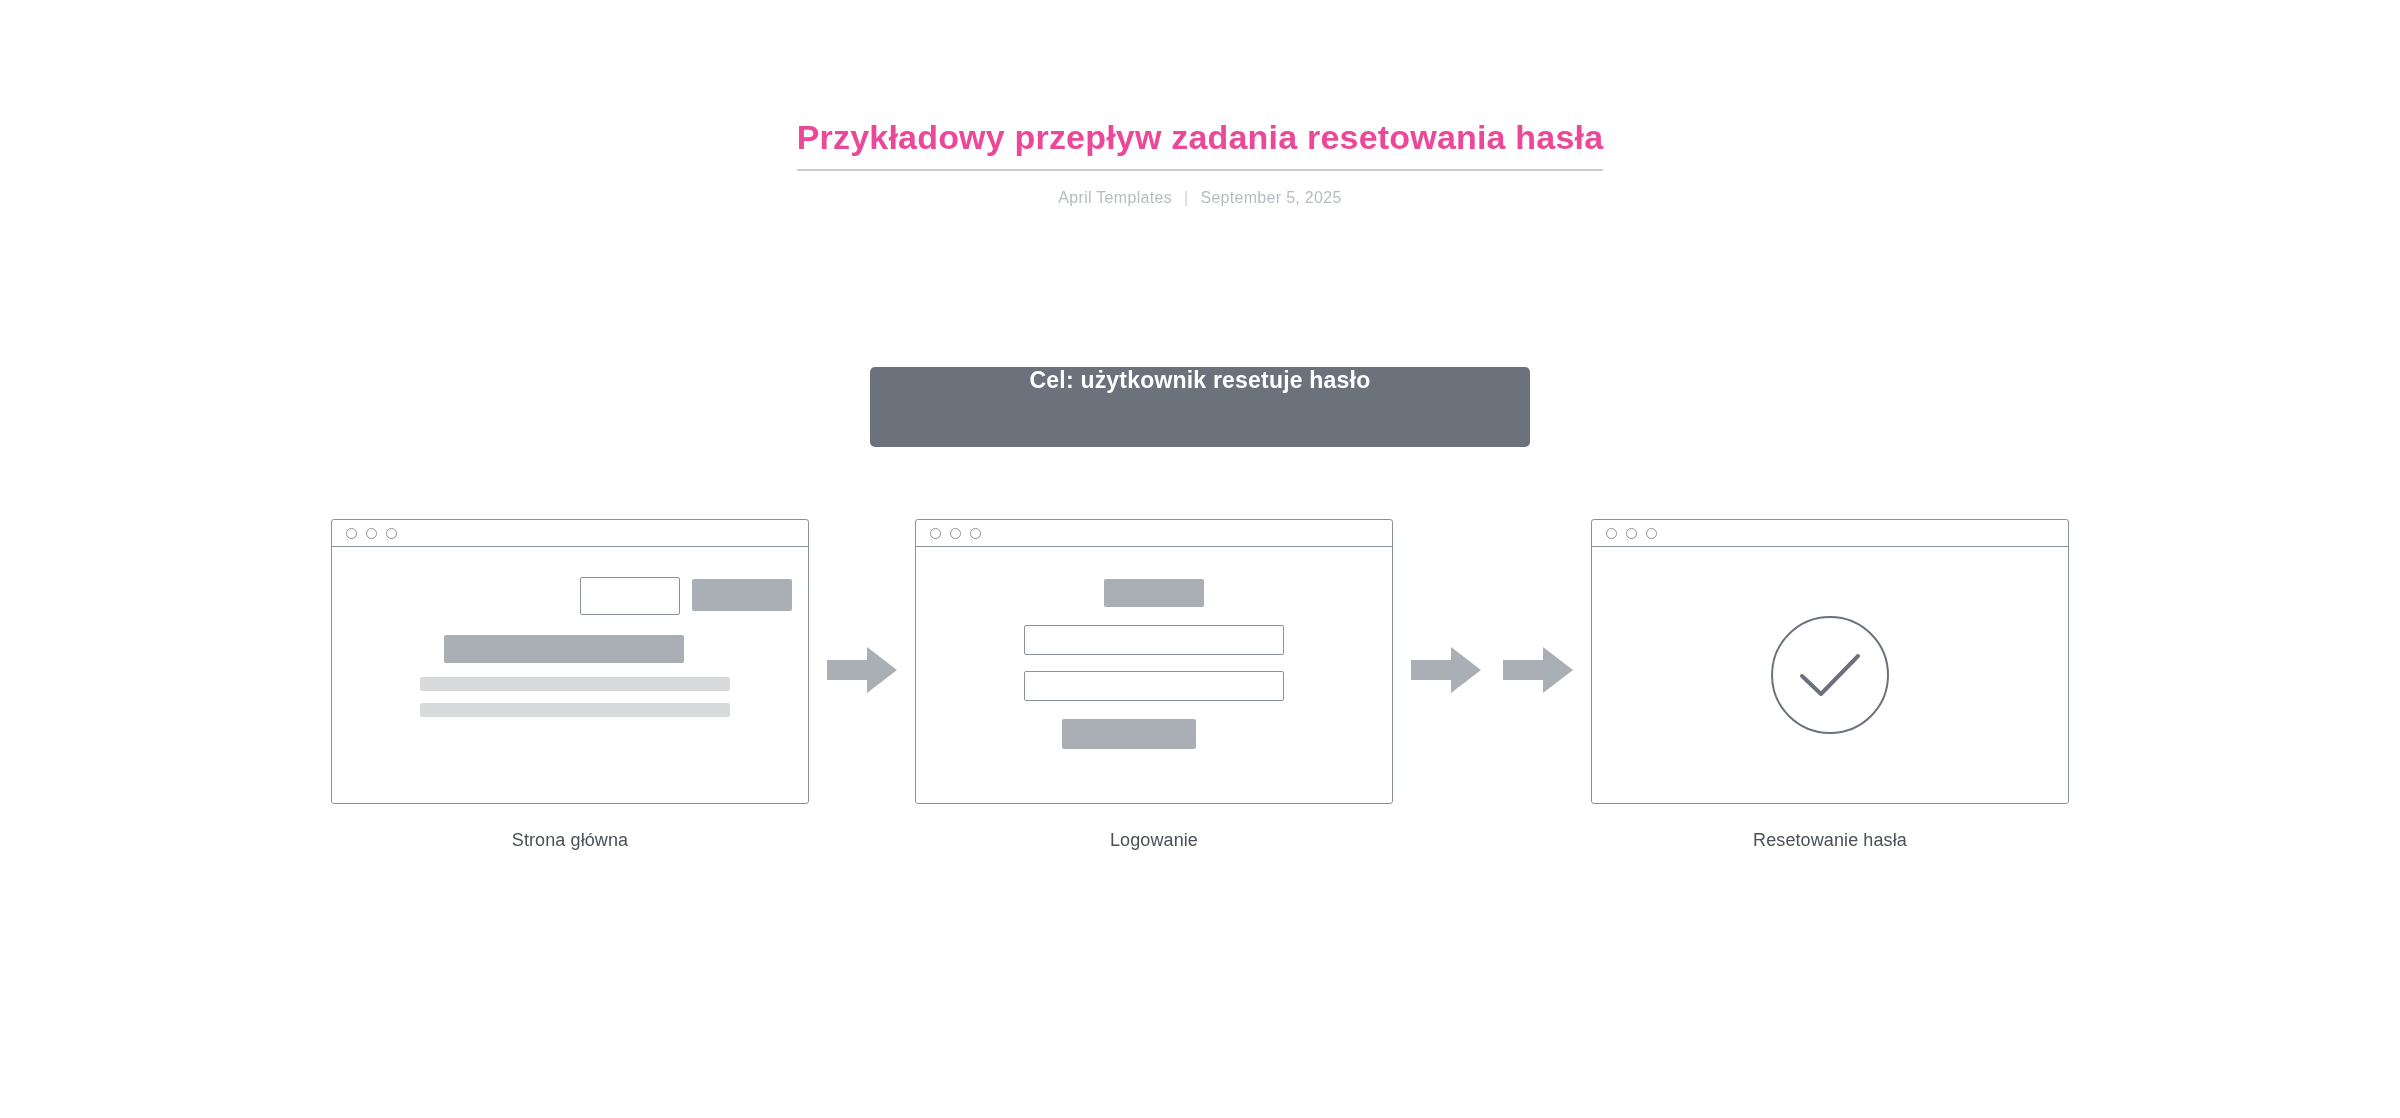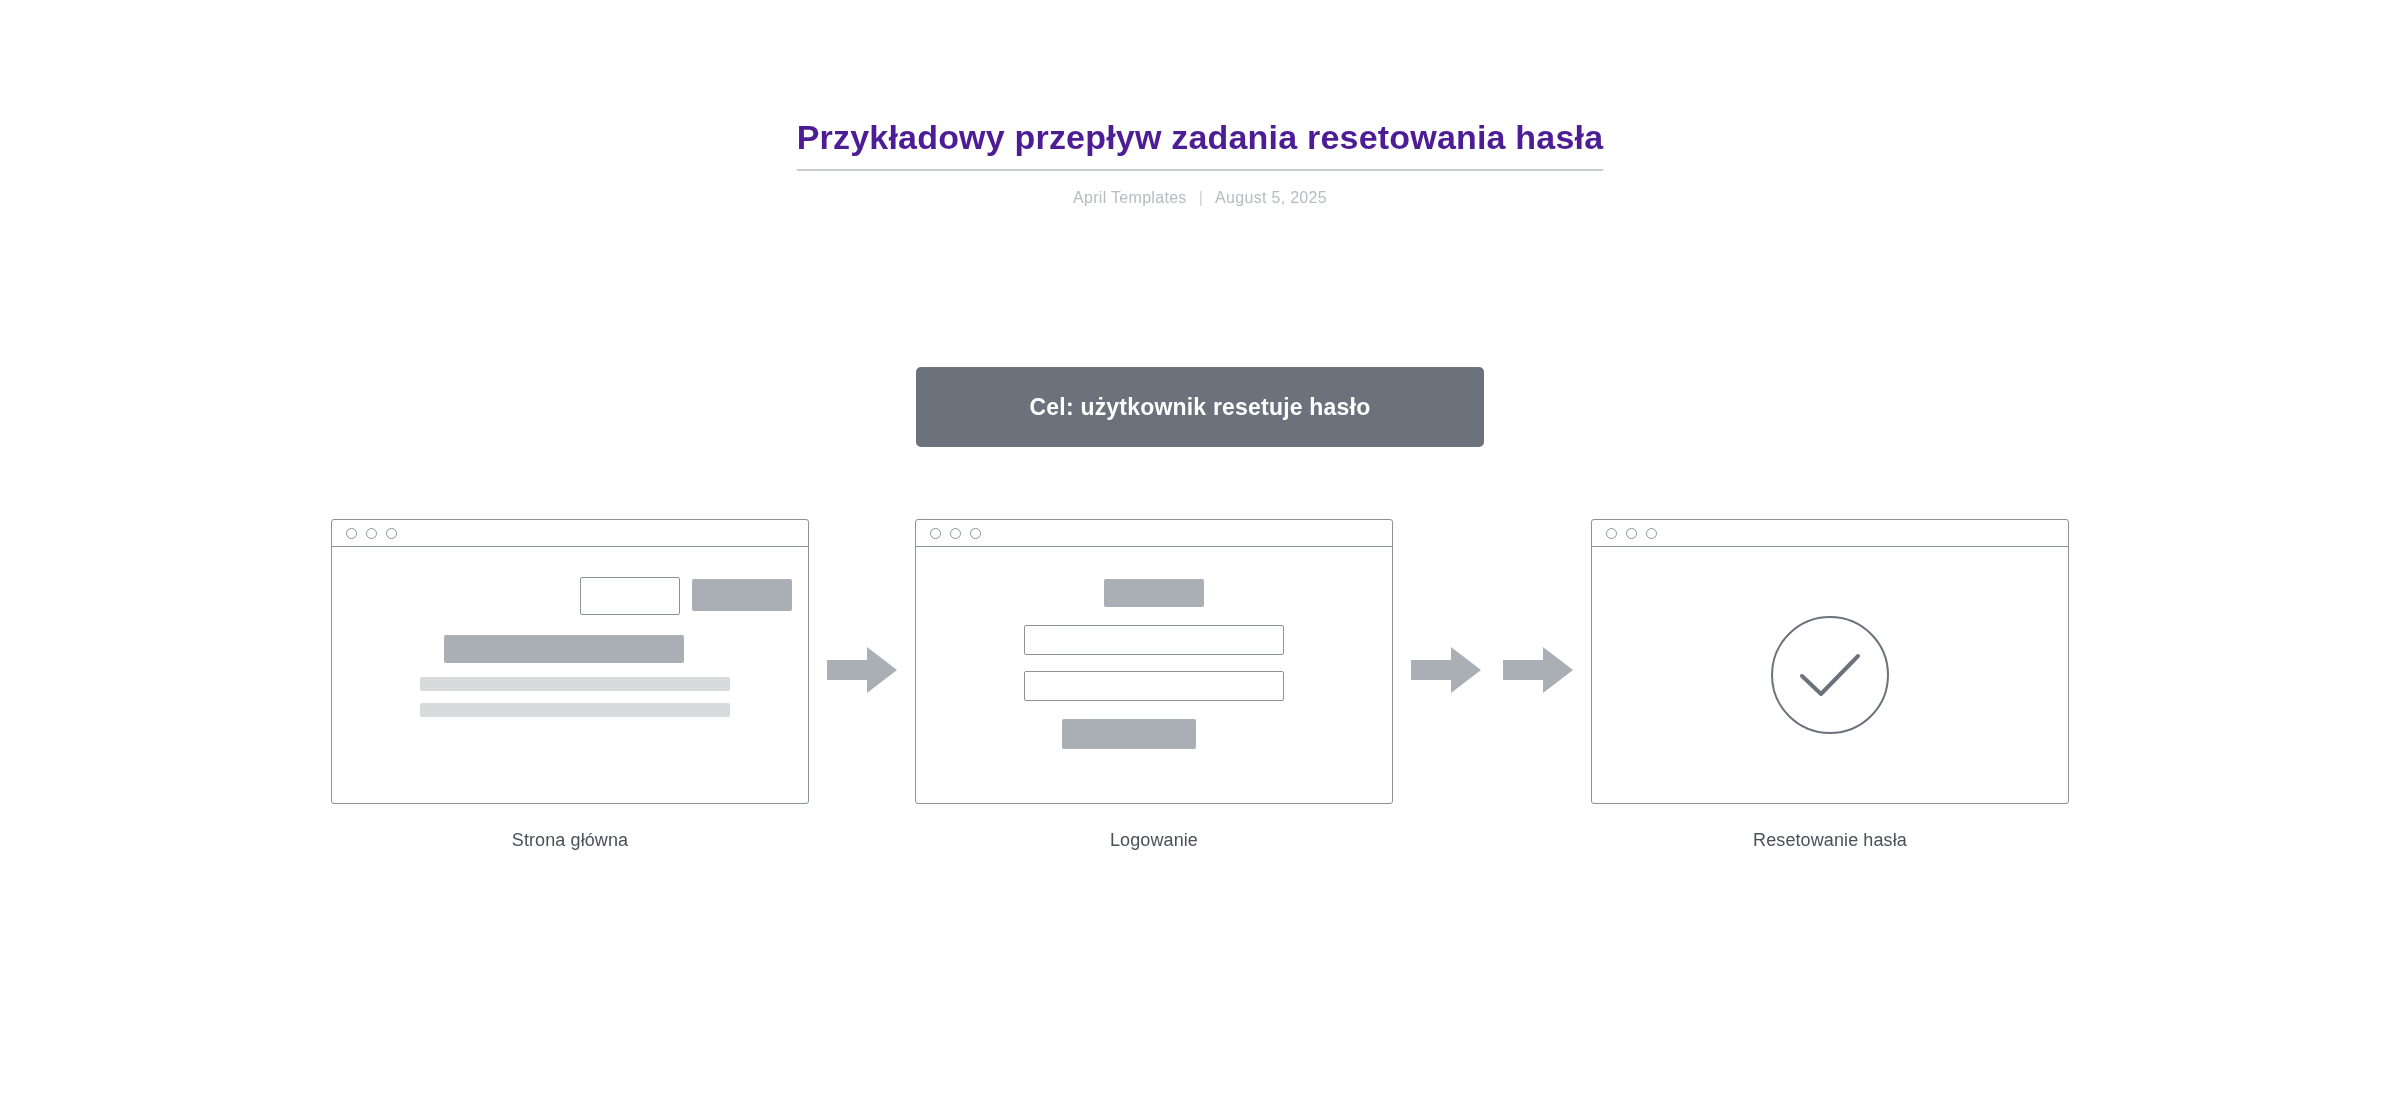--- a/index.html
+++ b/index.html
@@ -17,21 +17,21 @@
   }
 
   
   .header {
     text-align: center;
     padding-top: 118px;
   }
   .title {
     font-size: 34px;
     font-weight: bold;
-    color: #4c1d95;
+    color: #ec4899;
     letter-spacing: 0.2px;
     display: inline-block;
     padding-bottom: 12px;
     border-bottom: 2px solid #c6ccd2;
   }
   .subtitle {
     margin-top: 18px;
     font-size: 16px;
     color: #b6bcc2;
     letter-spacing: 0.3px;
@@ -42,26 +42,25 @@
     color: #ccd1d6;
   }
 
   
   .goal-wrap {
     margin-top: 160px;
     display: flex;
     justify-content: center;
   }
   .goal-banner {
-    width: 568px;
+    width: 660px;
     height: 80px;
     background: #6b727c;
     border-radius: 5px;
     display: flex;
-    align-items: center;
     justify-content: center;
     color: #ffffff;
     font-size: 23px;
     font-weight: bold;
     letter-spacing: 0.2px;
   }
 
   
   .flow {
     margin-top: 72px;
@@ -165,21 +164,21 @@
     top: 50%;
     transform: translate(-50%, -50%);
   }
 </style>
 </head>
 <body>
 
 <div class="header">
   <div class="title">Przykładowy przepływ zadania resetowania hasła</div>
   <div class="subtitle">
-    <span>April Templates</span><span class="sep">|</span><span>August 5, 2025</span>
+    <span>April Templates</span><span class="sep">|</span><span>September 5, 2025</span>
   </div>
 </div>
 
 <div class="goal-wrap">
   <div class="goal-banner">
     <span>Cel: użytkownik resetuje hasło</span>
   </div>
 </div>
 
 <div class="flow">

